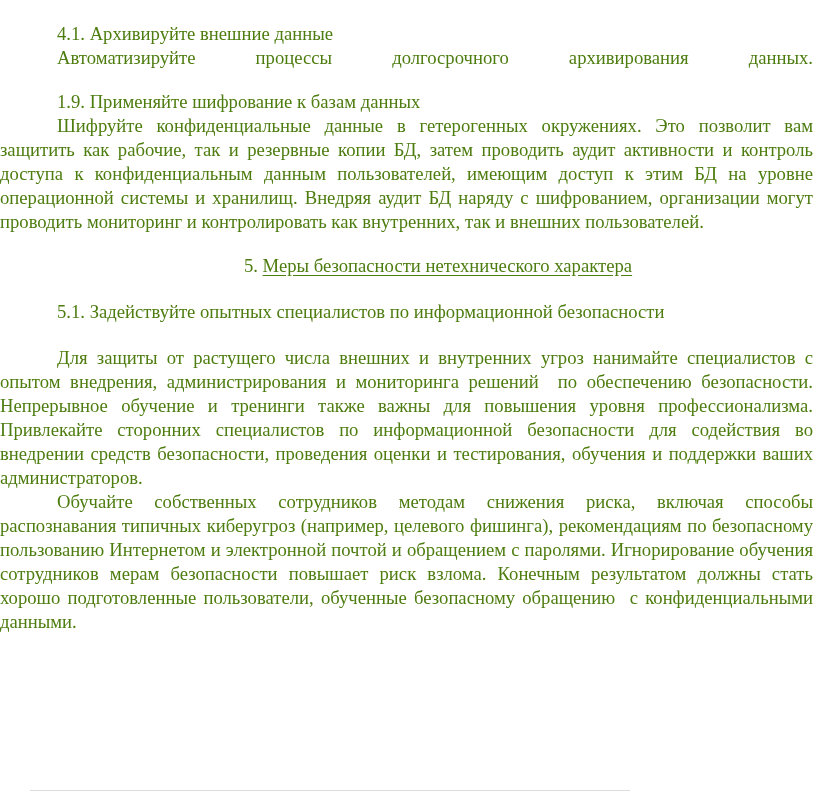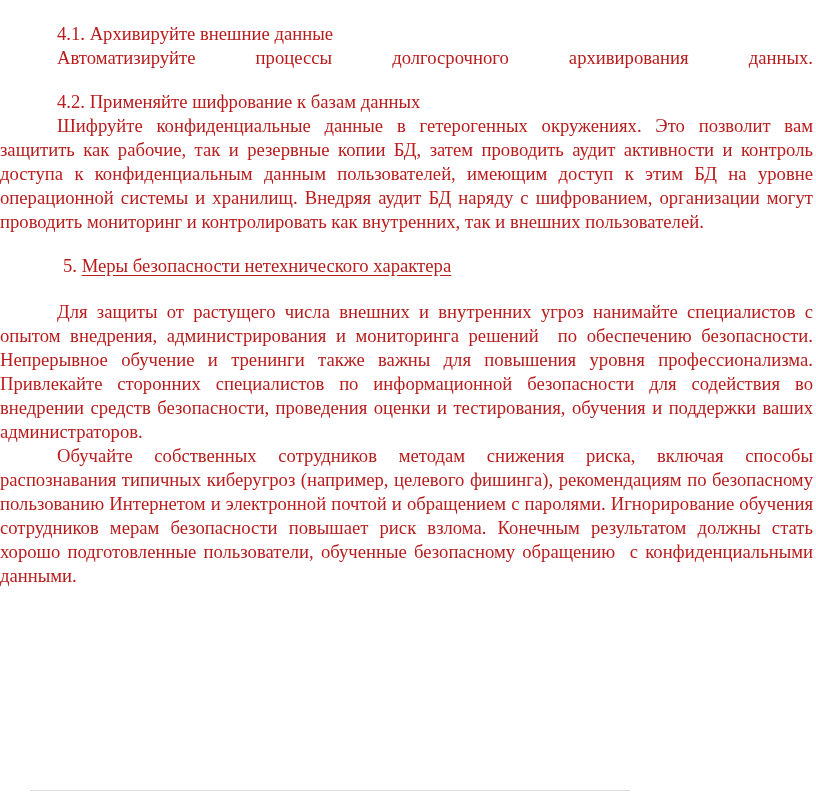--- a/index.html
+++ b/index.html
@@ -7,21 +7,21 @@
     padding: 0;
     background: #ffffff;
   }
   .page {
     position: relative;
     width: 816px;
     height: 796px;
     box-sizing: border-box;
     overflow: hidden;
     background: #ffffff;
-    color: #b91c1c;
+    color: #4d7c0f;
     font-family: "Liberation Serif", "DejaVu Serif", serif;
     font-size: 14pt;
     line-height: 24px;
     padding-top: 22px;
   }
   .page p {
     margin: 0;
     padding: 0 3px 0 0;
   }
   
@@ -36,21 +36,21 @@
   }
   
   .force-justify {
     text-align: justify;
     text-align-last: justify;
     text-indent: 57px;
   }
   
   .chapter {
     text-indent: 63px;
-    text-align: left;
+    text-align: center;
   }
   .underlined {
     text-decoration: underline;
     text-underline-offset: 3px;
   }
   .gap20 { margin-top: 20px !important; }
   .gap21 { margin-top: 21px !important; }
   .gap22 { margin-top: 22px !important; }
   
   .bottom-artifact {
@@ -65,26 +65,27 @@
 </head>
 <body>
 
 <div class="page">
 
   <p class="heading">4.1. Архивируйте внешние данные</p>
 
   <p class="force-justify">Автоматизируйте процессы долгосрочного архивирования данных.</p>
 
 
-  <p class="heading gap20">4.2. Применяйте шифрование к базам данных</p>
+  <p class="heading gap20">1.9. Применяйте шифрование к базам данных</p>
 
   <p class="para">Шифруйте конфиденциальные данные в гетерогенных окружениях. Это позволит вам защитить как рабочие, так и резервные копии БД, затем проводить аудит активности и контроль доступа к конфиденциальным данным пользователей, имеющим доступ к этим БД на уровне операционной системы и хранилищ. Внедряя аудит БД наряду с шифрованием, организации могут проводить мониторинг и контролировать как внутренних, так и внешних пользователей.</p>
 
   <p class="chapter gap20"><span>5. </span><span class="underlined">Меры безопасности нетехнического характера</span></p>
 
+  <p class="heading gap22">5.1. Задействуйте опытных специалистов по информационной безопасности</p>
 
   <p class="para gap22">Для защиты от растущего числа внешних и внутренних угроз нанимайте специалистов с опытом внедрения, администрирования и мониторинга решений&nbsp; по обеспечению безопасности. Непрерывное обучение и тренинги также важны для повышения уровня профессионализма. Привлекайте сторонних специалистов по информационной безопасности для содействия во внедрении средств безопасности, проведения оценки и тестирования, обучения и поддержки ваших администраторов.</p>
 
 
   <p class="para">Обучайте собственных сотрудников методам снижения риска, включая способы распознавания типичных киберугроз (например, целевого фишинга), рекомендациям по безопасному пользованию Интернетом и электронной почтой и обращением с паролями. Игнорирование обучения сотрудников мерам безопасности повышает риск взлома. Конечным результатом должны стать хорошо подготовленные пользователи, обученные безопасному обращению&nbsp; с конфиденциальными данными.</p>
 
   <div class="bottom-artifact"></div>
 
 </div>
 

